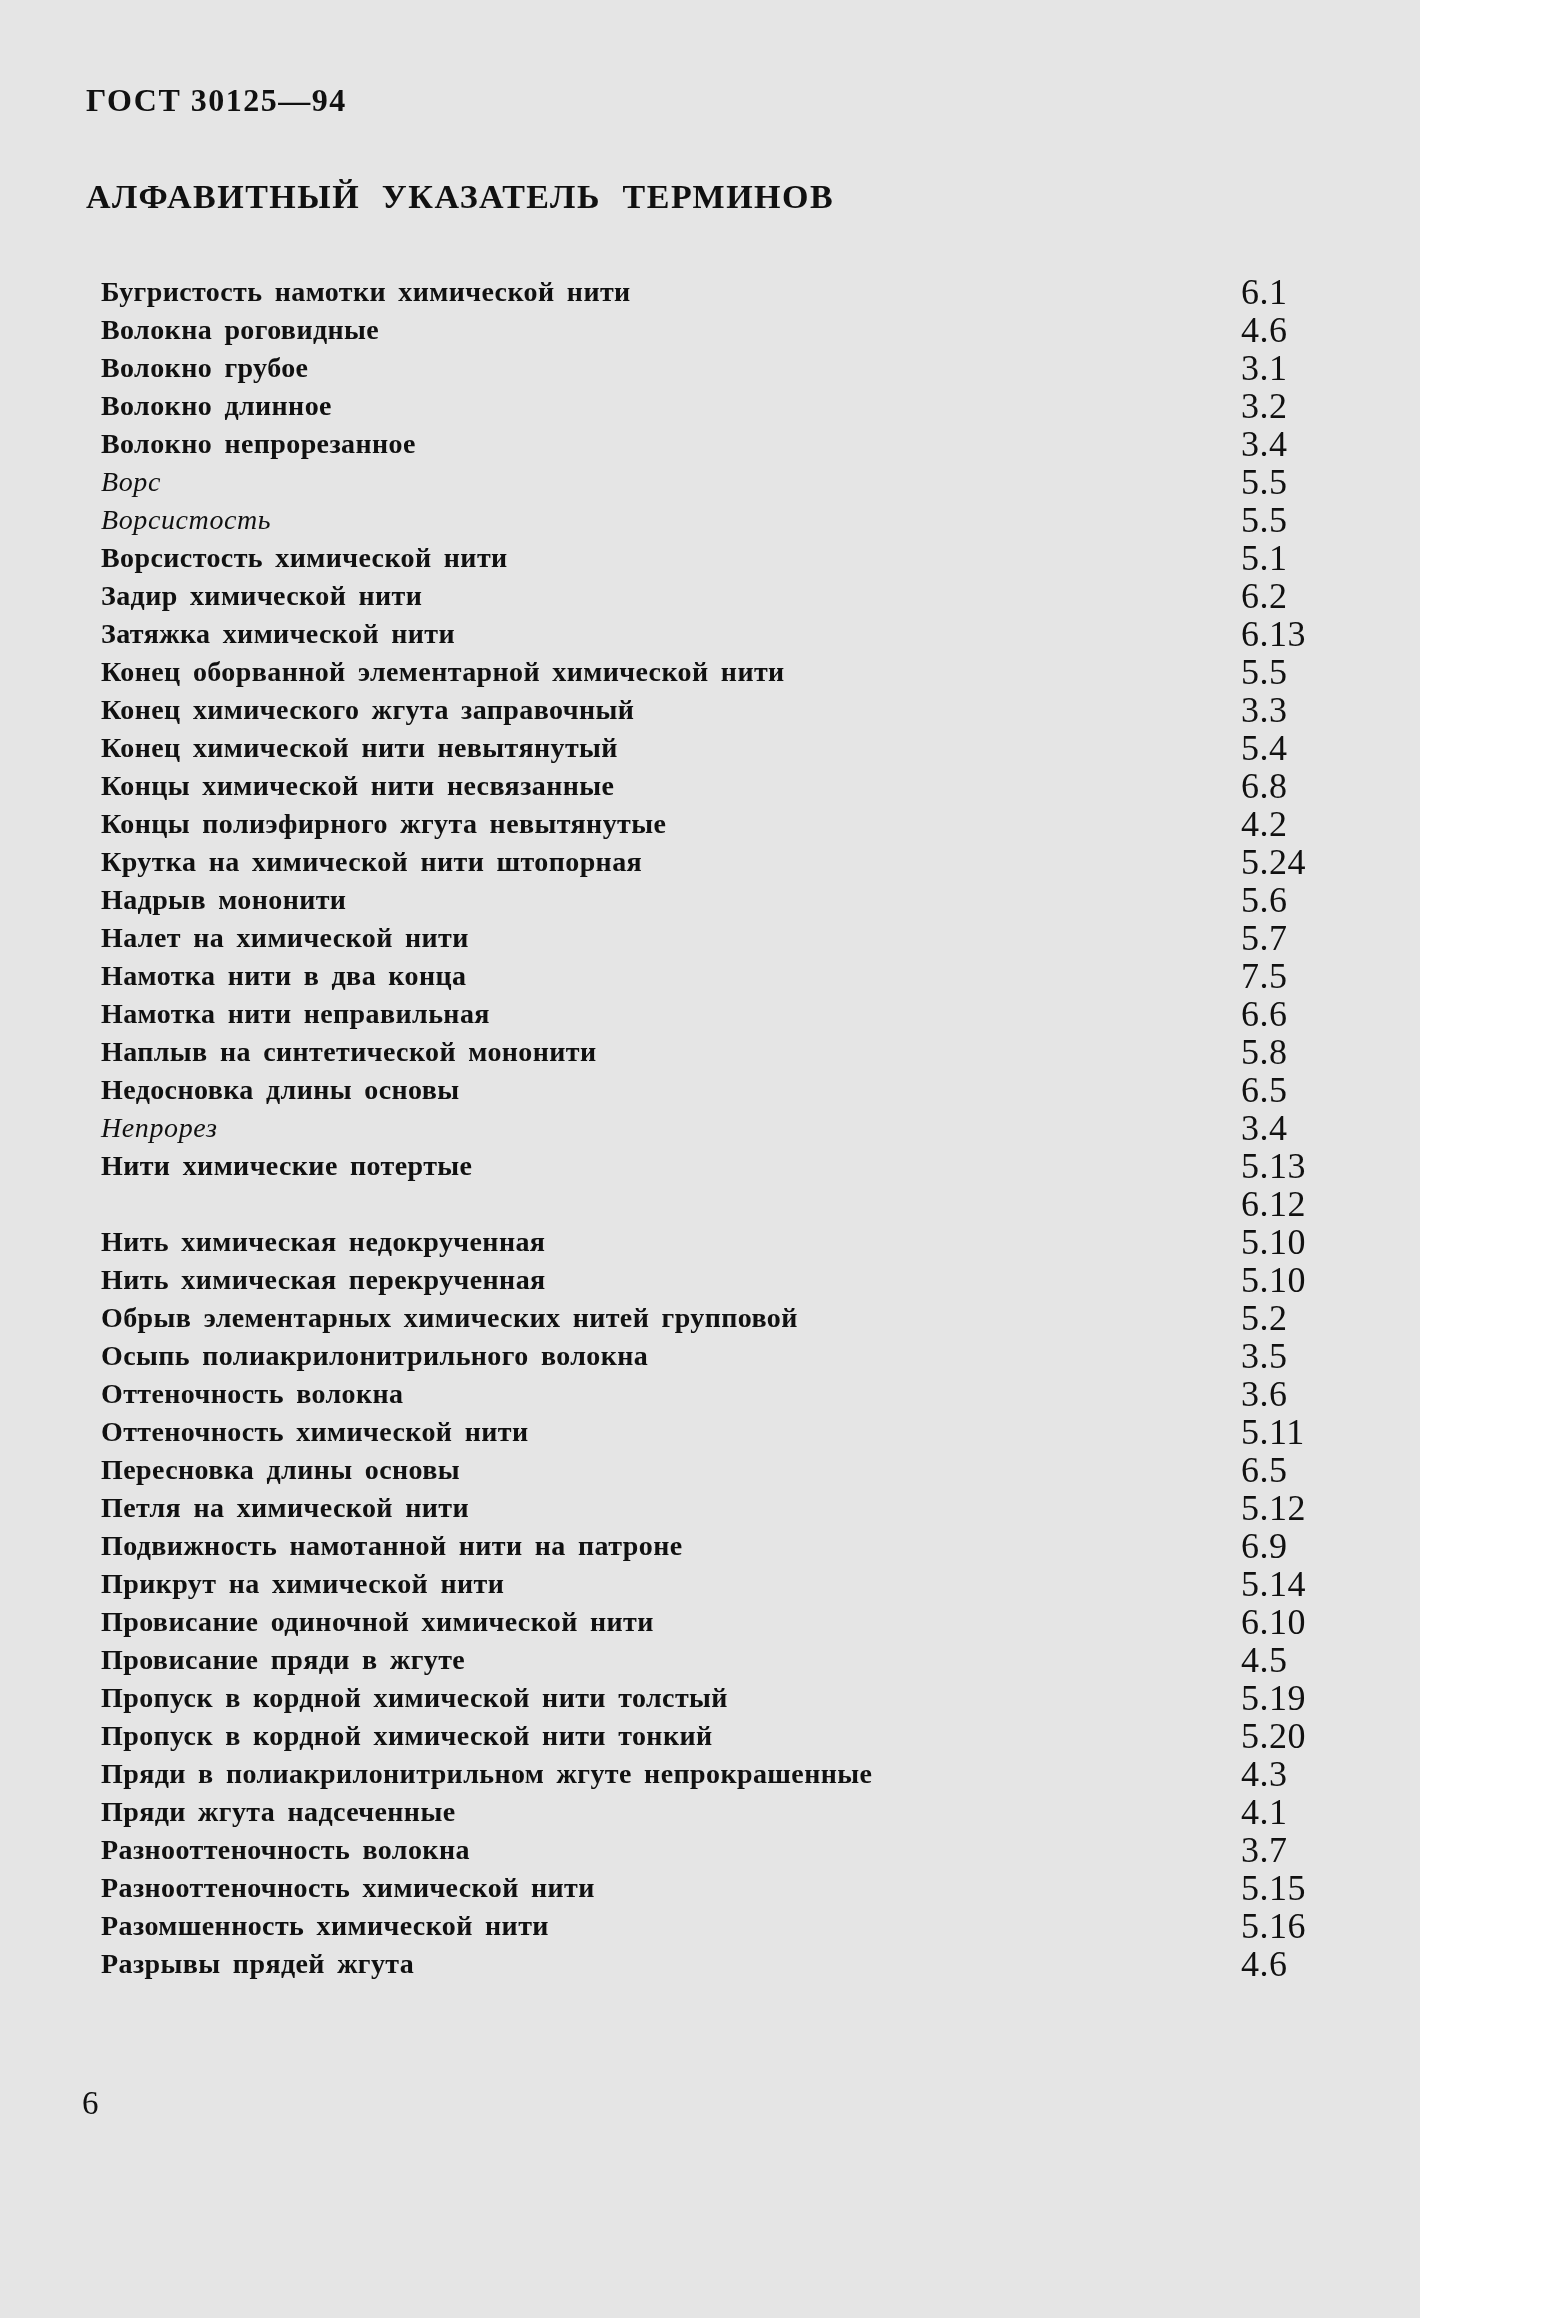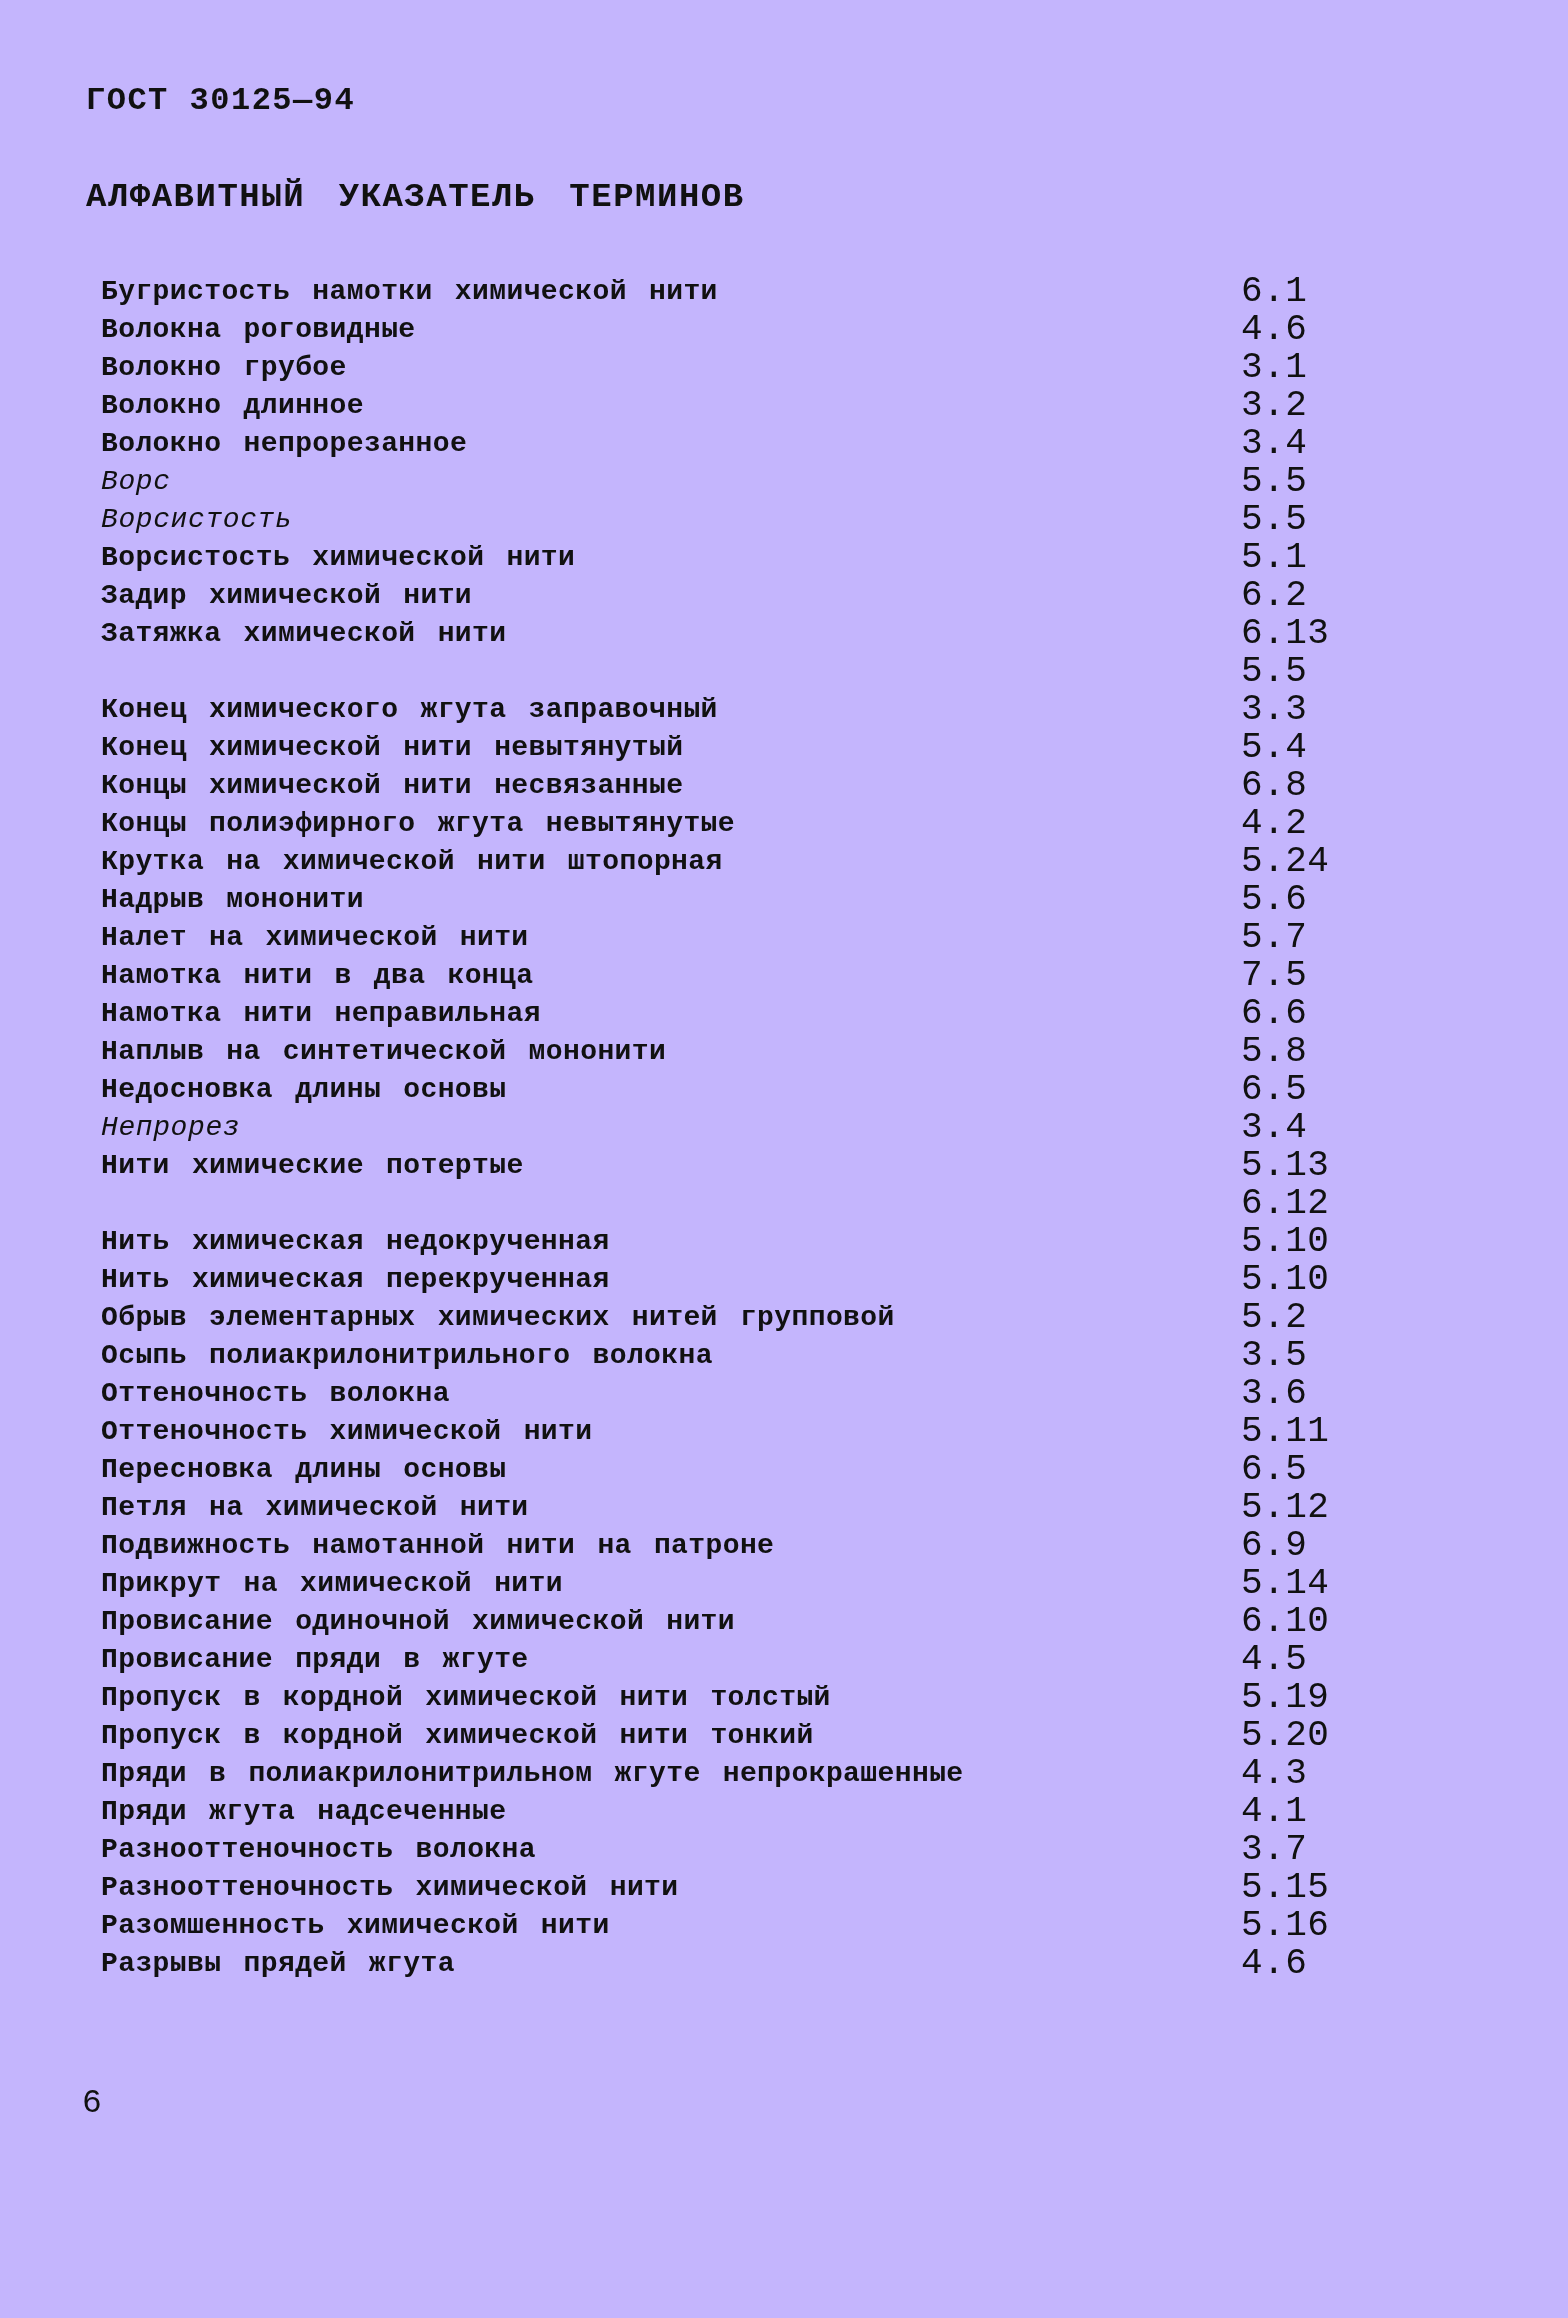--- a/index.html
+++ b/index.html
@@ -2,25 +2,25 @@
 <html lang="ru"><head>
 <meta charset="utf-8">
 <style>
   html, body {
     margin: 0;
     padding: 0;
     background: #ffffff;
   }
   #page {
     position: relative;
-    width: 1568px;
+    width: 1420px;
     height: 2318px;
-    background: #c4b5fd;
+    background: #e5e5e5;
     color: #111111;
-    font-family: Liberation Mono, monospace;
+    font-family: Liberation Serif, serif;
     overflow: hidden;
   }
   .doc-code {
     position: absolute;
     left: 86px;
     top: 82px;
     font-size: 32px;
     font-weight: bold;
     letter-spacing: 1.5px;
     white-space: nowrap;
@@ -120,20 +120,21 @@
       </div>
       <div class="row">
         <span class="term">Задир химической нити</span>
         <span class="ref">6.2</span>
       </div>
       <div class="row">
         <span class="term">Затяжка химической нити</span>
         <span class="ref">6.13</span>
       </div>
       <div class="row">
+        <span class="term">Конец оборванной элементарной химической нити</span>
         <span class="ref">5.5</span>
       </div>
       <div class="row">
         <span class="term">Конец химического жгута заправочный</span>
         <span class="ref">3.3</span>
       </div>
       <div class="row">
         <span class="term">Конец химической нити невытянутый</span>
         <span class="ref">5.4</span>
       </div>

